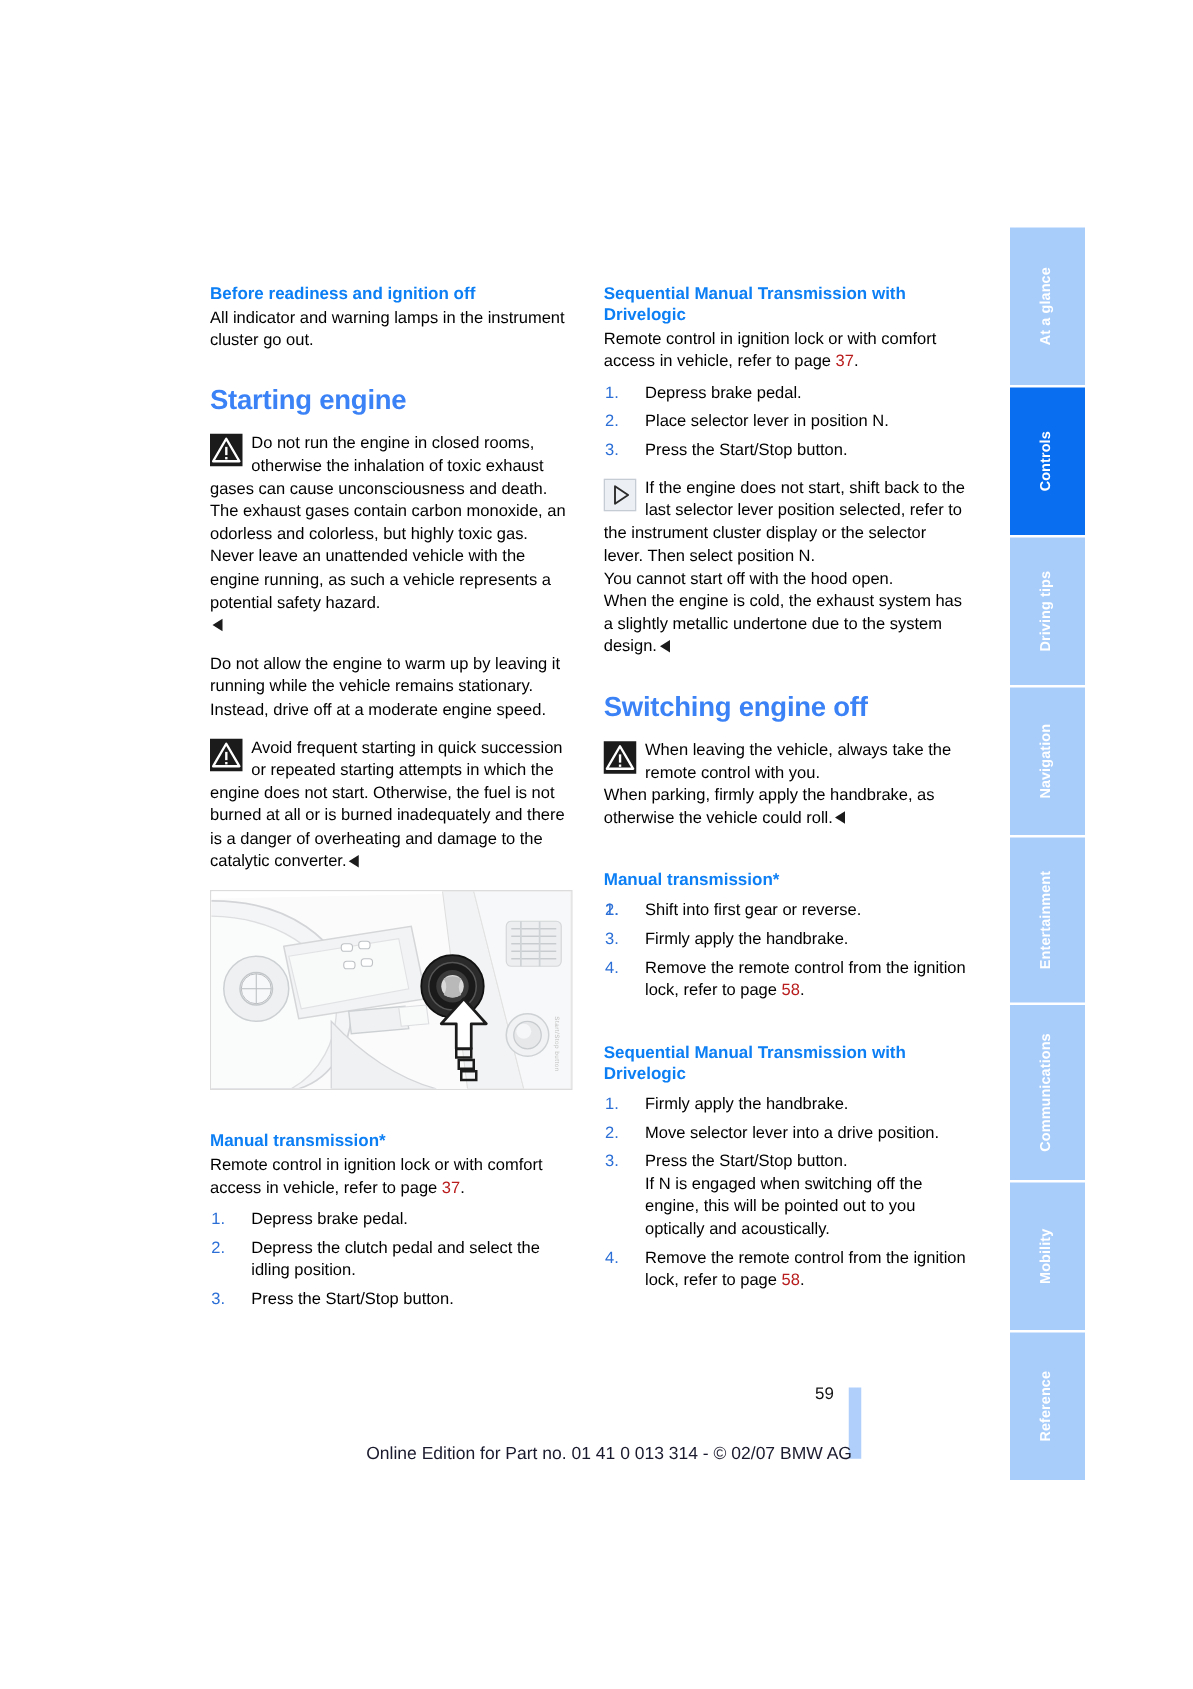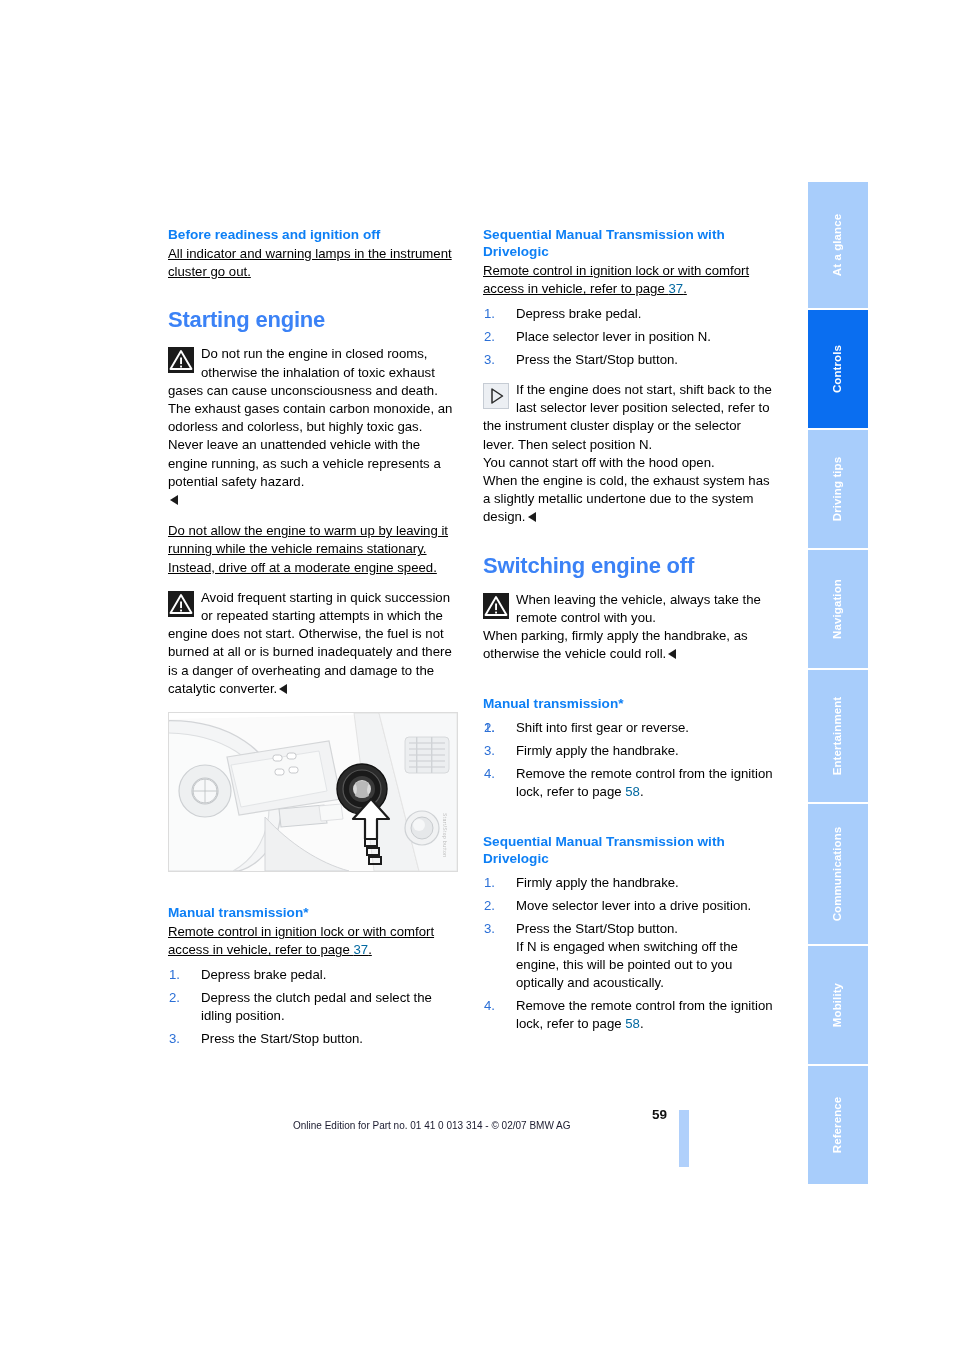--- a/index.html
+++ b/index.html
@@ -49,23 +49,22 @@
     font-size: 13.6px;
     line-height: 17px;
     margin: 0 0 2px 0;
   }
   .sp-before-h2 { margin-top: 26px; }
   .sp-before-h3 { margin-top: 32px; }
   .sp-sm { margin-top: 13px; }
 
   p {
     margin: 0 0 0 0;
-    text-decoration: underline;
-  }
-  .blue-ref { color: #0369a1; }
+  }
+  .blue-ref { color: #b91c1c; }
 
   
   .notice {
     position: relative;
     margin-top: 12px;
   }
   .notice .ico {
     float: left;
     margin: 2px 7px 0 0;
     width: 26px;
@@ -169,32 +168,32 @@
     font-size: 11.5px;
     font-weight: bold;
     letter-spacing: 0.1px;
     line-height: 1;
   }
 
   
   #footer-text {
     position: absolute;
     left: 293px;
-    top: 1120px;
-    font-size: 10px;
+    top: 1154px;
+    font-size: 14px;
     color: #1a1a2e;
     white-space: nowrap;
   }
   #page-number {
     position: absolute;
     left: 652px;
     top: 1107px;
     font-size: 13.5px;
     color: #111;
-    font-weight: bold;
+    font-weight: normal;
   }
   #page-bar {
     position: absolute;
     left: 679px;
     top: 1110px;
     width: 10px;
     height: 57px;
     background: #b0d0fb;
   }
 </style>

